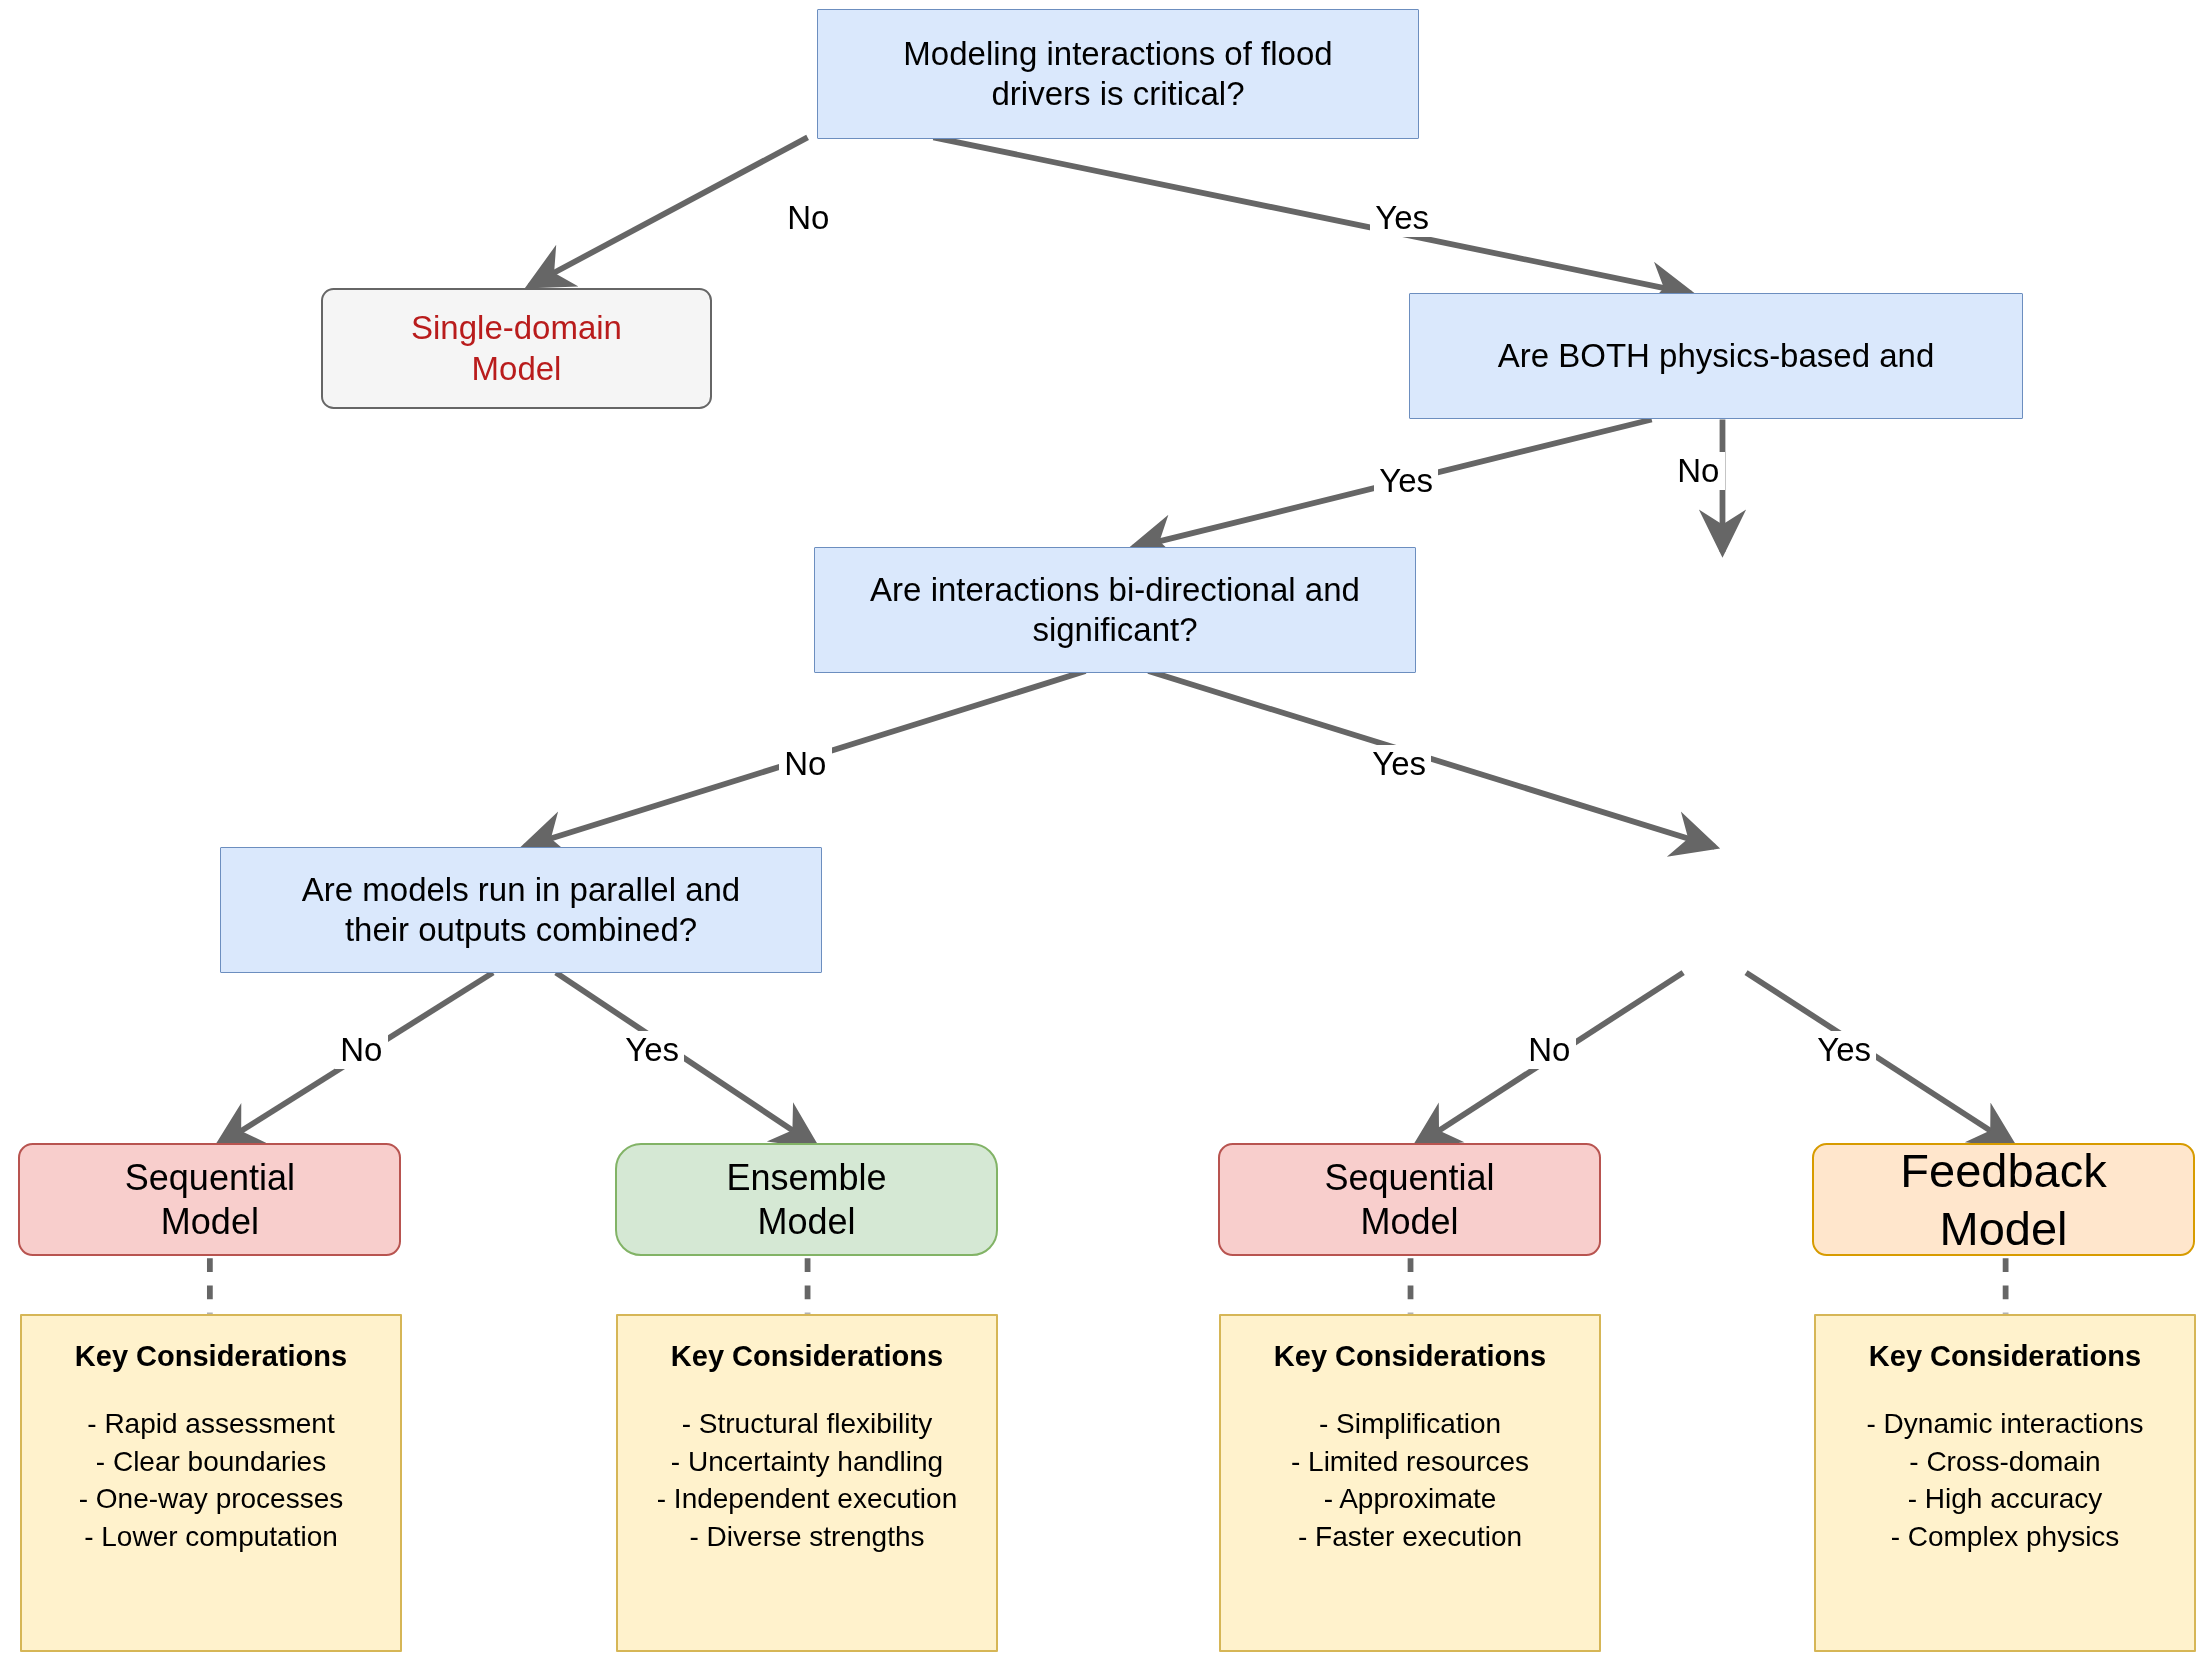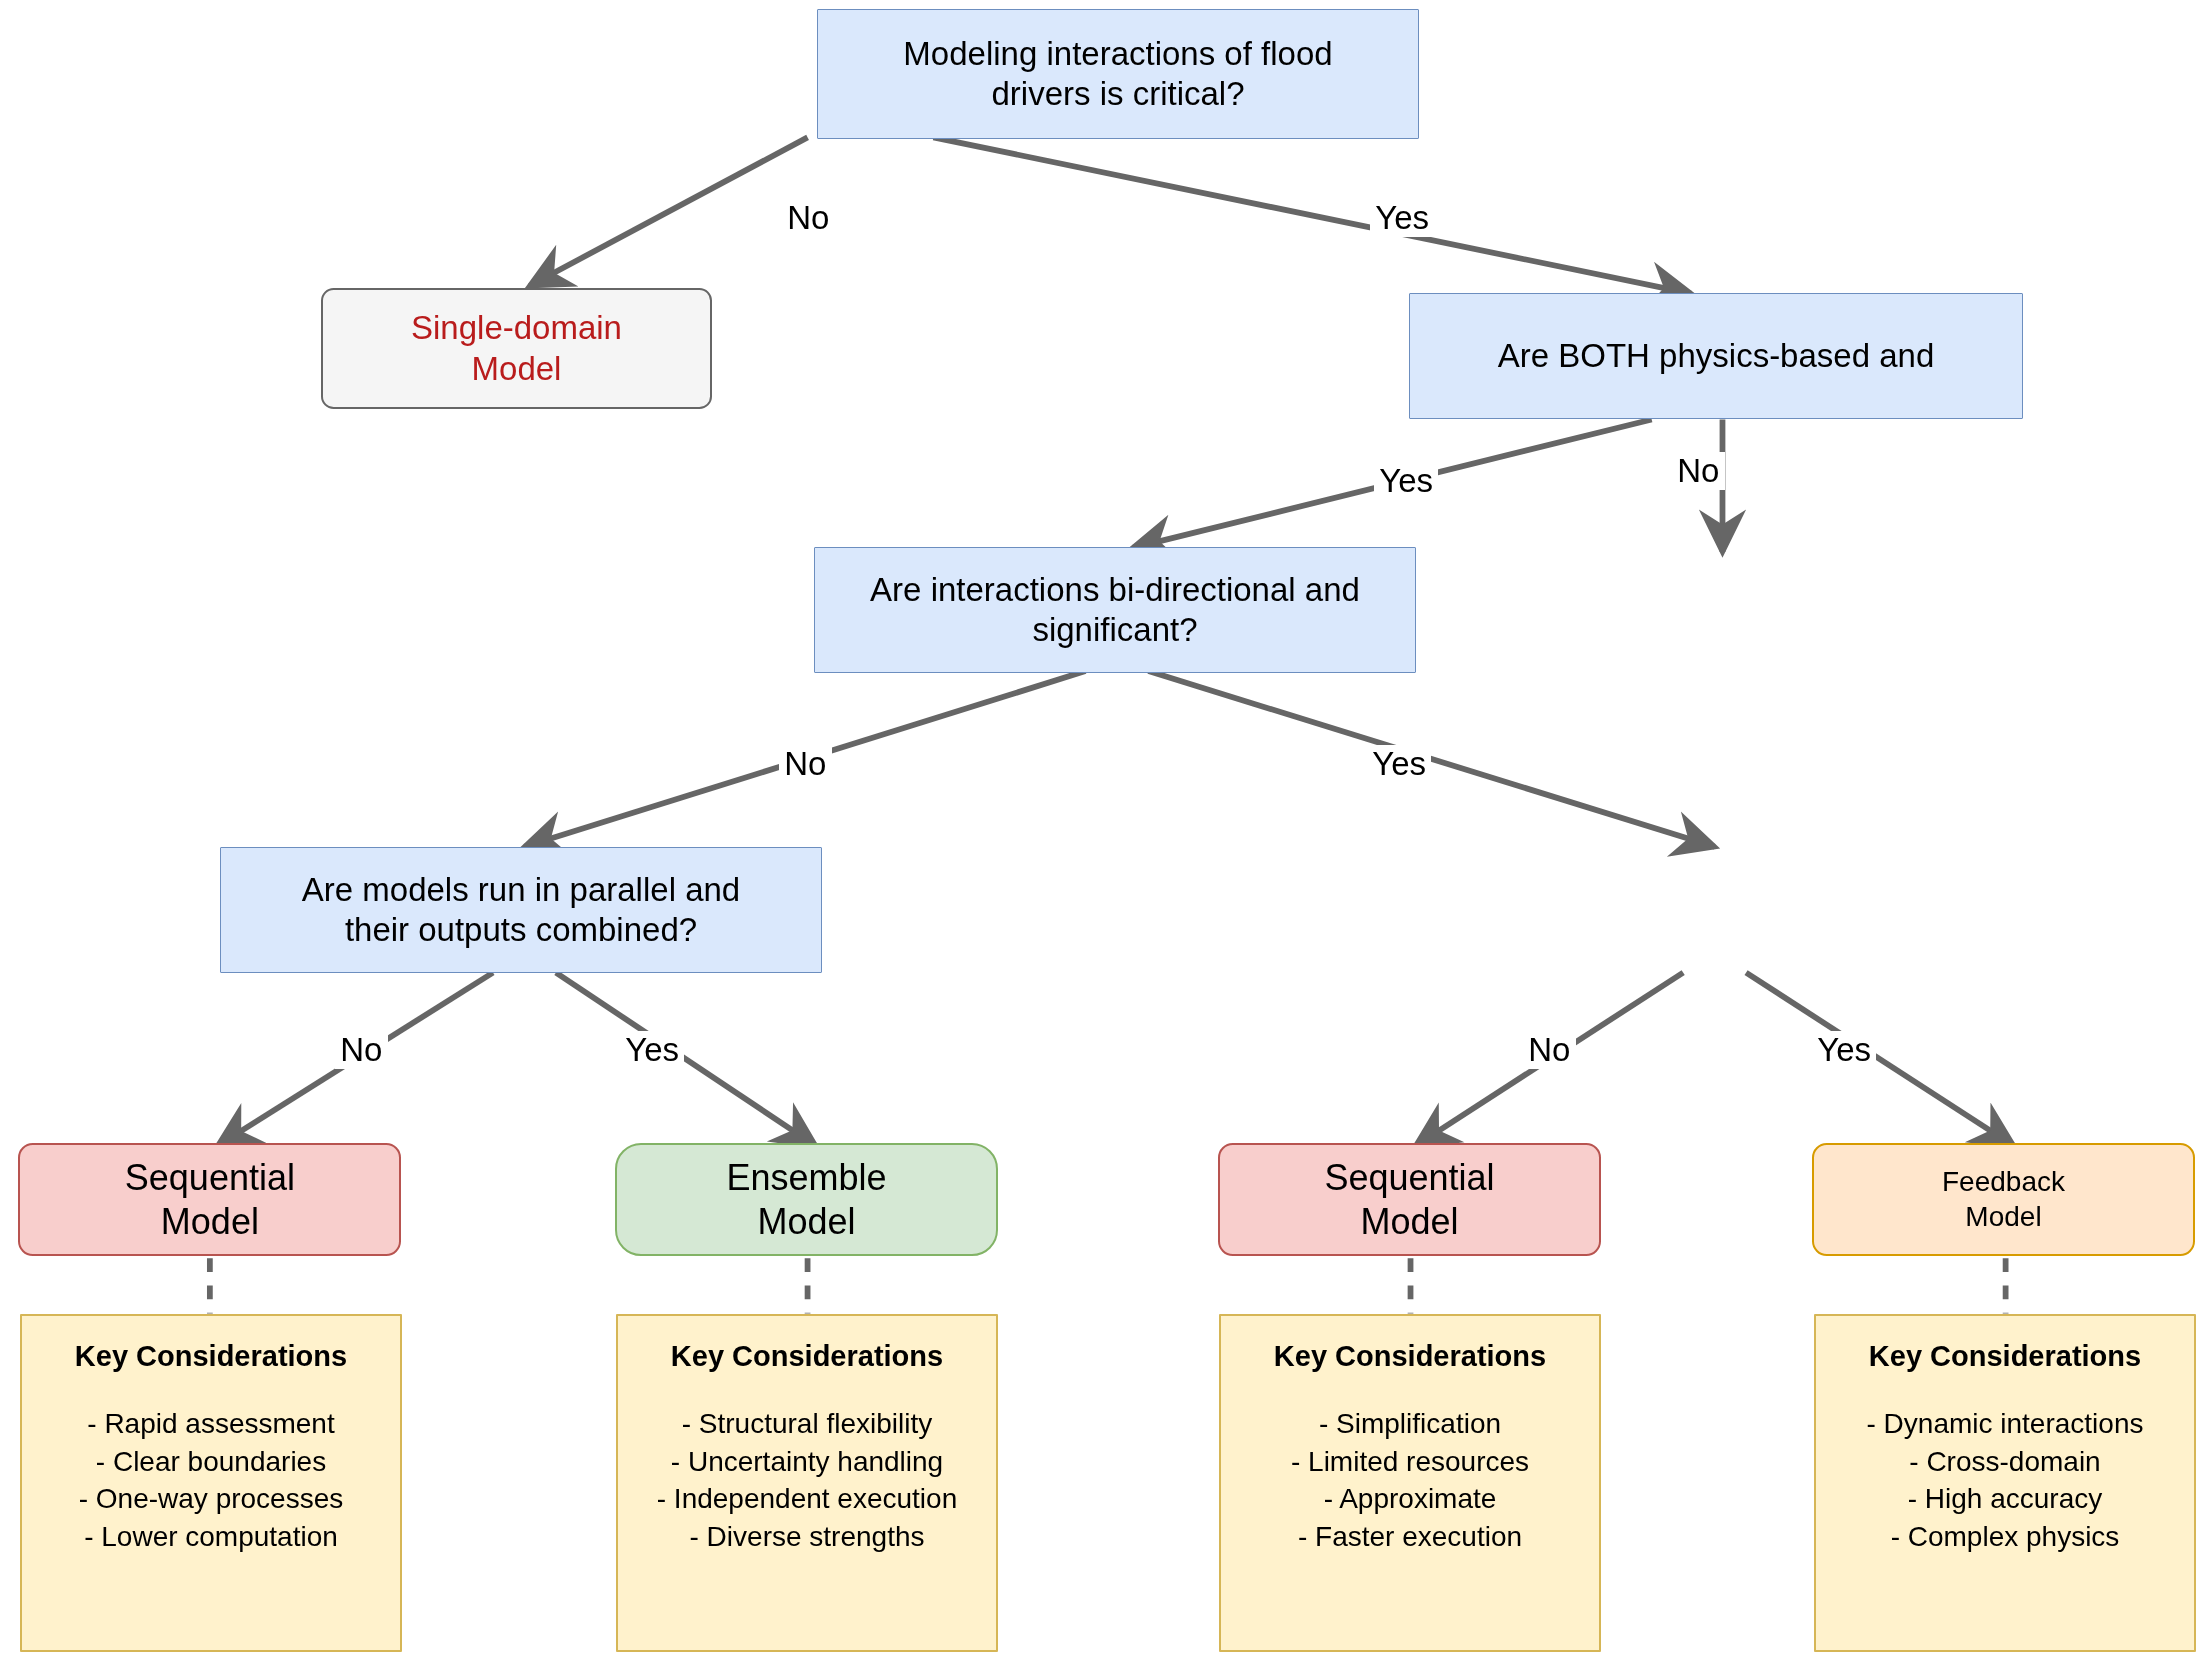--- a/index.html
+++ b/index.html
@@ -65,21 +65,21 @@
     background: #d5e8d4;
     border: 2.6px solid #82b366;
     border-radius: 26px;
     font-size: 36px;
   }
   
   .result-feedback {
     background: #ffe6cc;
     border: 2.6px solid #d79b00;
     border-radius: 14.7px;
-    font-size: 28px;
+    font-size: 47px;
   }
   
   .note {
     background: #fff2cc;
     border: 2.1px solid #d6b656;
     border-radius: 1px;
     justify-content: flex-start;
     padding-top: 23px;
     font-size: 28px;
   }

